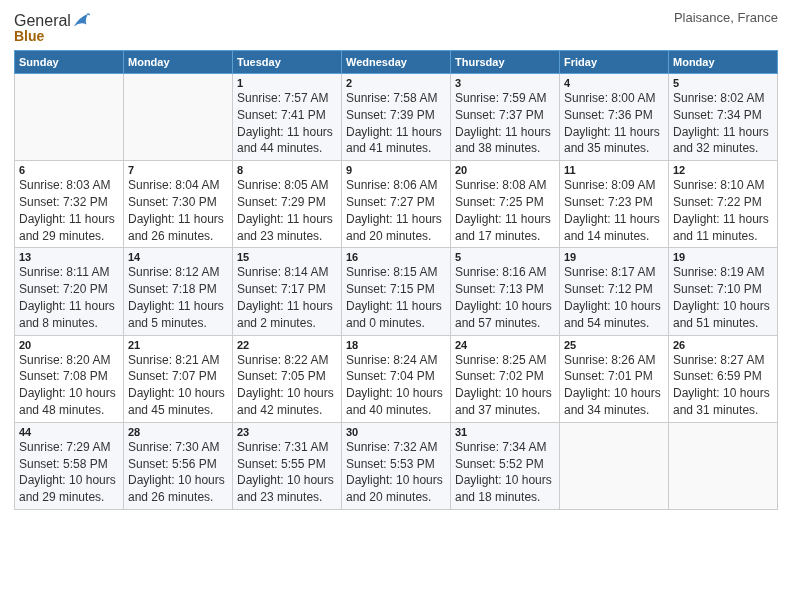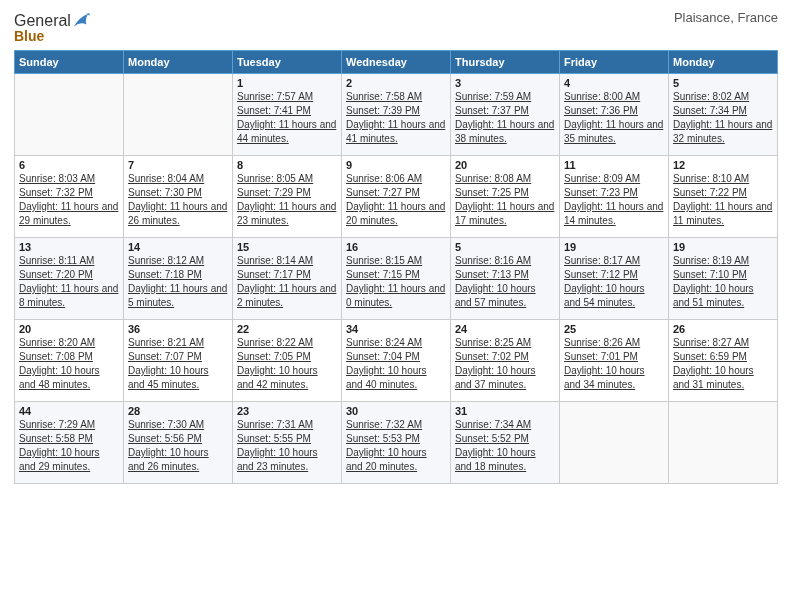--- a/index.html
+++ b/index.html
@@ -77,24 +77,23 @@
       background: #fff;
     }
     .day-number {
       font-size: 11px;
       font-weight: bold;
       color: #222;
       display: block;
       margin-bottom: 1px;
     }
     .day-info {
-      font-size: 10px;
+      font-size: 12px;
       color: #333;
       line-height: 1.4;
-      text-decoration: underline;
     }
     .empty-cell {
       background: #f9f9f9 !important;
     }
   </style>
 </head>
 <body>
 
 <div class="container">
   <div class="header">
@@ -211,29 +210,29 @@
             <span class="day-number">19</span>
             <div class="day-info">Sunrise: 8:19 AM<br>Sunset: 7:10 PM<br>Daylight: 10 hours and 51 minutes.</div>
           </td>
         </tr>
         <tr>
           <td>
             <span class="day-number">20</span>
             <div class="day-info">Sunrise: 8:20 AM<br>Sunset: 7:08 PM<br>Daylight: 10 hours and 48 minutes.</div>
           </td>
           <td>
-            <span class="day-number">36</span>
+            <span class="day-number">21</span>
             <div class="day-info">Sunrise: 8:21 AM<br>Sunset: 7:07 PM<br>Daylight: 10 hours and 45 minutes.</div>
           </td>
           <td>
             <span class="day-number">22</span>
             <div class="day-info">Sunrise: 8:22 AM<br>Sunset: 7:05 PM<br>Daylight: 10 hours and 42 minutes.</div>
           </td>
           <td>
-            <span class="day-number">34</span>
+            <span class="day-number">18</span>
             <div class="day-info">Sunrise: 8:24 AM<br>Sunset: 7:04 PM<br>Daylight: 10 hours and 40 minutes.</div>
           </td>
           <td>
             <span class="day-number">24</span>
             <div class="day-info">Sunrise: 8:25 AM<br>Sunset: 7:02 PM<br>Daylight: 10 hours and 37 minutes.</div>
           </td>
           <td>
             <span class="day-number">25</span>
             <div class="day-info">Sunrise: 8:26 AM<br>Sunset: 7:01 PM<br>Daylight: 10 hours and 34 minutes.</div>
           </td>

